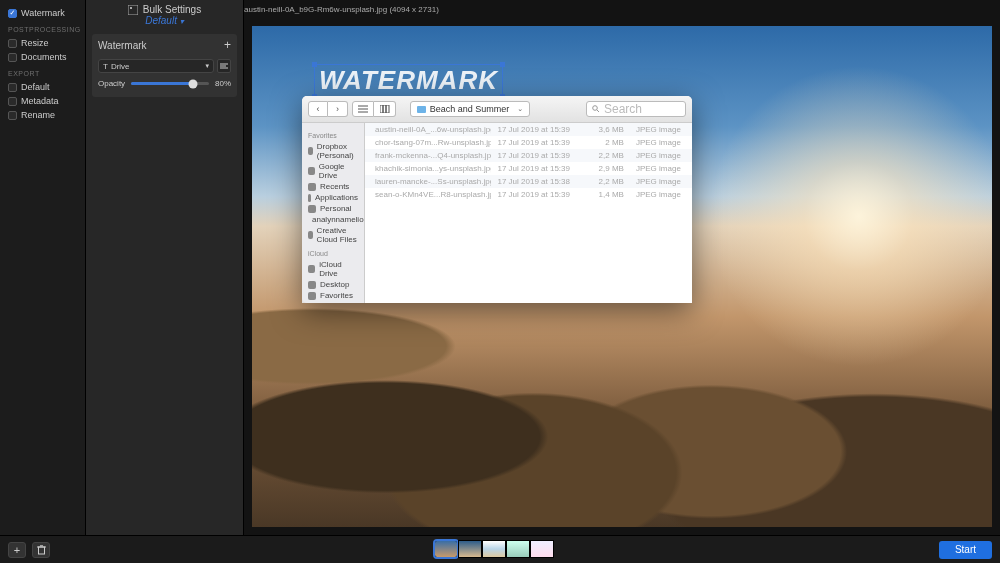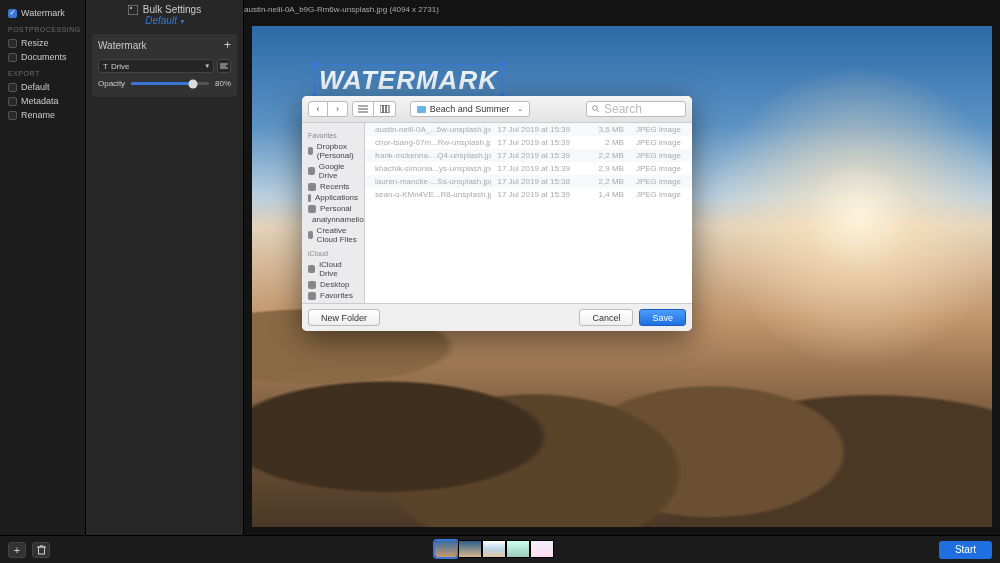--- a/index.html
+++ b/index.html
@@ -340,27 +340,20 @@
                         <span>sean-o-KMn4VE...R8-unsplash.jpg</span>
                       </div>
                       <div class="c-date">17 Jul 2019 at 15:39</div>
                       <div class="c-size">1,4 MB</div>
                       <div class="c-kind">JPEG image</div>
                     </div>
                   </div>
               </div>
             </div>
 
-            <div class="dlg-foot">
-              <button class="mac-btn">New Folder</button>
-              <div class="foot-r">
-                <button class="mac-btn">Cancel</button>
-                <button class="mac-btn primary">Save</button>
-              </div>
-            </div>
           </div>
         </div>
       </div>
     </div>
   </div>
 
   <div class="bottom">
     <div class="bl">
       <div class="sqbtn">+</div>
       <div class="sqbtn">

